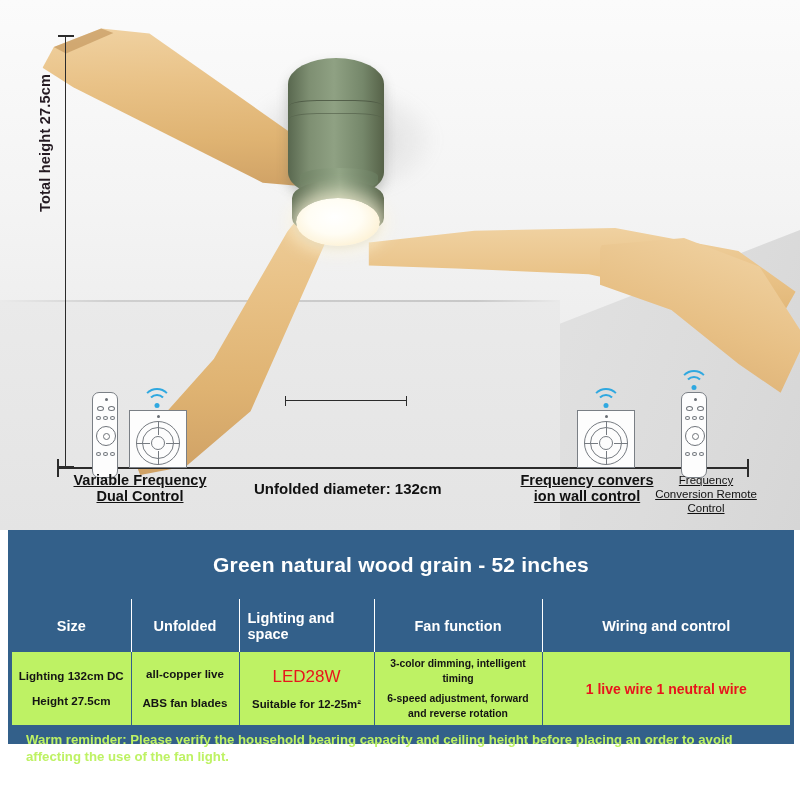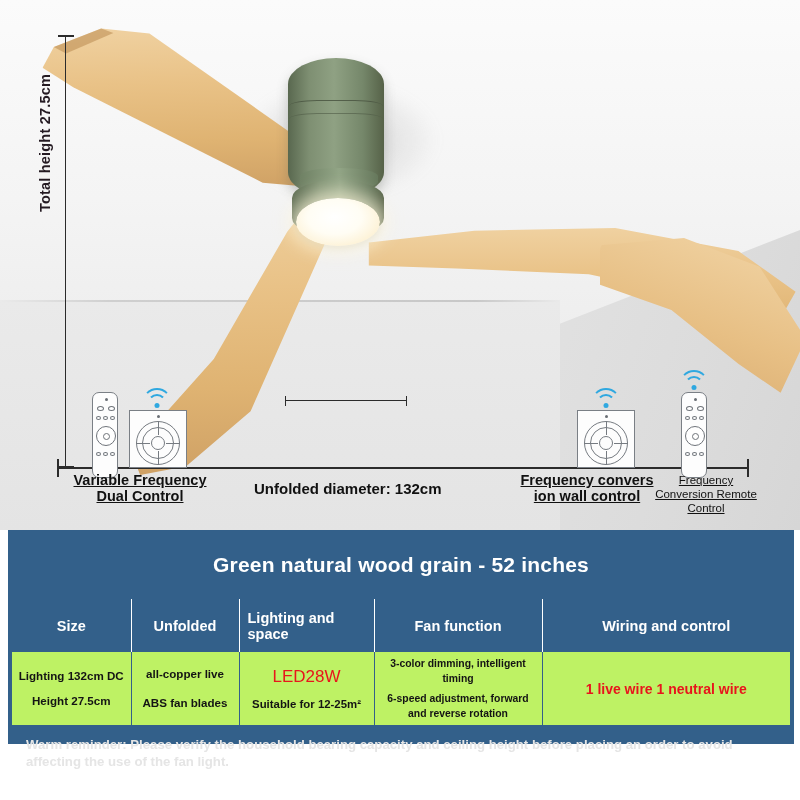--- a/index.html
+++ b/index.html
@@ -211,21 +211,21 @@
     background: #bef264; height: 62px; padding: 4px 4px; vertical-align: middle;
     border-right: 1.6px solid #33608a; text-align: center; color: #141414;
   }
   .spec-table td:last-child { border-right: none; }
   .cell-line { display:block; font-size: 11.6px; font-weight: 700; line-height: 1.45; white-space: nowrap; }
   .cell-line.sm { font-size: 10.4px; font-weight: 600; white-space: normal; }
   .cell-line.red-big { color: #e8151c; font-size: 17px; font-weight: 400; }
   .cell-line.reg { font-weight: 600; font-size: 11.4px; }
   .cell-red { color: #e8151c; font-size: 14px; font-weight: 700; }
   .panel-note {
-    margin-top: 5px; color: #e5e5e5; font-size: 13.2px; font-weight: 700;
+    color: #bef264; font-size: 13.2px; font-weight: 700;
     line-height: 1.3; padding: 6px 14px 8px 14px;
   }
   .white-gap { height: 3px; background: #33608a; }
 </style>
 </head>
 <body>
 
 <div id="page">
 
   <div id="photo">

